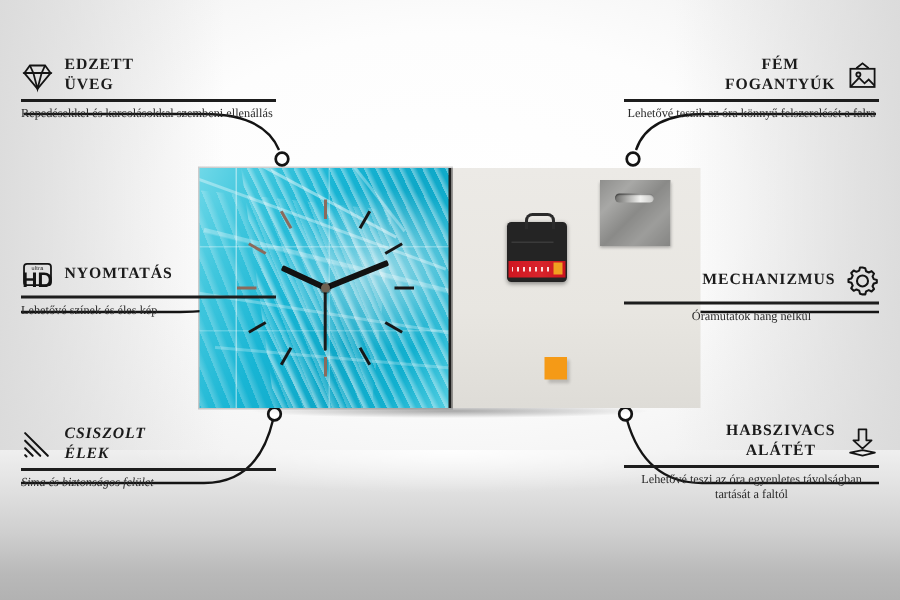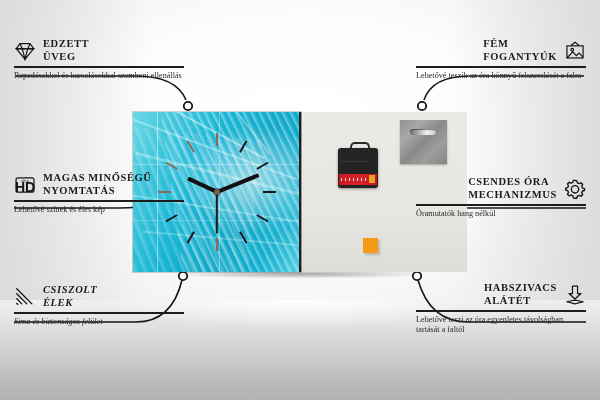--- a/index.html
+++ b/index.html
@@ -101,21 +101,21 @@
     background:linear-gradient(to right,#cf1620 0%,#d8242c 55%,#c9141e 100%);}
   #mech-label:after{content:"";position:absolute;right:2px;top:1px;width:6px;height:8px;background:#f0a020;}
   #mech-label-ticks{position:absolute;left:2px;top:4px;width:26px;height:3px;
     background:repeating-linear-gradient(to right,rgba(255,255,255,.85) 0 1px,rgba(255,255,255,0) 1px 4px);}
   #foam{position:absolute;left:62px;top:126px;width:15px;height:15px;background:#f59a16;
     box-shadow:2px 2px 2px rgba(0,0,0,.18);}
 
   
   .callout{position:absolute;width:170px;}
   .callout.left{text-align:left;}
-  .callout.right{text-align:left;}
+  .callout.right{text-align:center;}
   .co-head{display:flex;align-items:center;gap:7px;}
   .callout.right .co-head{justify-content:flex-end;}
   .co-title{
     font-family:"Liberation Serif", serif;
     font-size:10.5px;font-weight:700;letter-spacing:.6px;color:#1b1b1b;
     line-height:12.5px;text-transform:uppercase;
   }
   .co-rule{height:1.6px;background:#1d1d1d;margin:3px 0 3px 0;}
   .co-desc{
     font-family:"Liberation Serif", serif;
@@ -229,21 +229,20 @@
   <div class="callout left" style="left:14px;top:172px;">
     <div class="co-head">
       <span class="icon" style="position:relative;">
         <svg viewBox="0 0 24 24" width="22" height="22" fill="none" stroke="#141414" stroke-width="1.3">
           <rect x="2.2" y="4.2" width="19.6" height="15.6" rx="2.2"></rect>
         </svg>
         <span style="position:absolute;left:0;top:5px;width:22px;text-align:center;font-family:'Liberation Sans',sans-serif;font-size:3.6px;letter-spacing:.2px;color:#141414;">ultra</span>
         <span style="position:absolute;left:0;top:9.5px;width:22px;text-align:center;font-family:'Liberation Sans',sans-serif;font-size:14px;font-weight:700;color:#141414;line-height:8px;">HD</span>
       </span>
       <span>
-        <div class="co-title">MAGAS MINŐSÉGŰ</div>
         <div class="co-title">NYOMTATÁS</div>
       </span>
     </div>
     <div class="co-rule"></div>
     <div class="co-desc">Lehetővé színek és éles kép</div>
   </div>
 
   <div class="callout left" style="left:14px;top:284px;font-style:italic;">
     <div class="co-head">
       <span class="icon">
@@ -278,21 +277,20 @@
         </svg>
       </span>
     </div>
     <div class="co-rule"></div>
     <div class="co-desc">Lehetővé teszik az óra könnyű felszerelését a falra</div>
   </div>
 
   <div class="callout right" style="left:416px;top:176px;">
     <div class="co-head">
       <span>
-        <div class="co-title">CSENDES ÓRA</div>
         <div class="co-title">MECHANIZMUS</div>
       </span>
       <span class="icon">
         <svg viewBox="0 0 24 24" width="22" height="22" fill="none" stroke="#141414" stroke-width="1.5" stroke-linejoin="round">
           <path d="M12 2.6 L14 3.1 L14.6 5.3 L16.6 6.2 L18.6 5.2 L20.4 7 L19.3 9 L20.2 11 L22.4 11.6 L22.4 13.6 L20.2 14.2 L19.3 16.2 L20.4 18.2 L18.6 20 L16.6 19 L14.6 19.9 L14 22.1 L12 22.1 L10.2 21.6 L9.6 19.4 L7.6 18.5 L5.6 19.5 L3.8 17.7 L4.9 15.7 L4 13.7 L1.8 13.1 L1.8 11.1 L4 10.5 L4.9 8.5 L3.8 6.5 L5.6 4.7 L7.6 5.7 L9.6 4.8 L10.2 2.6 Z"></path>
           <circle cx="12" cy="12.3" r="4"></circle>
         </svg>
       </span>
     </div>
     <div class="co-rule"></div>

